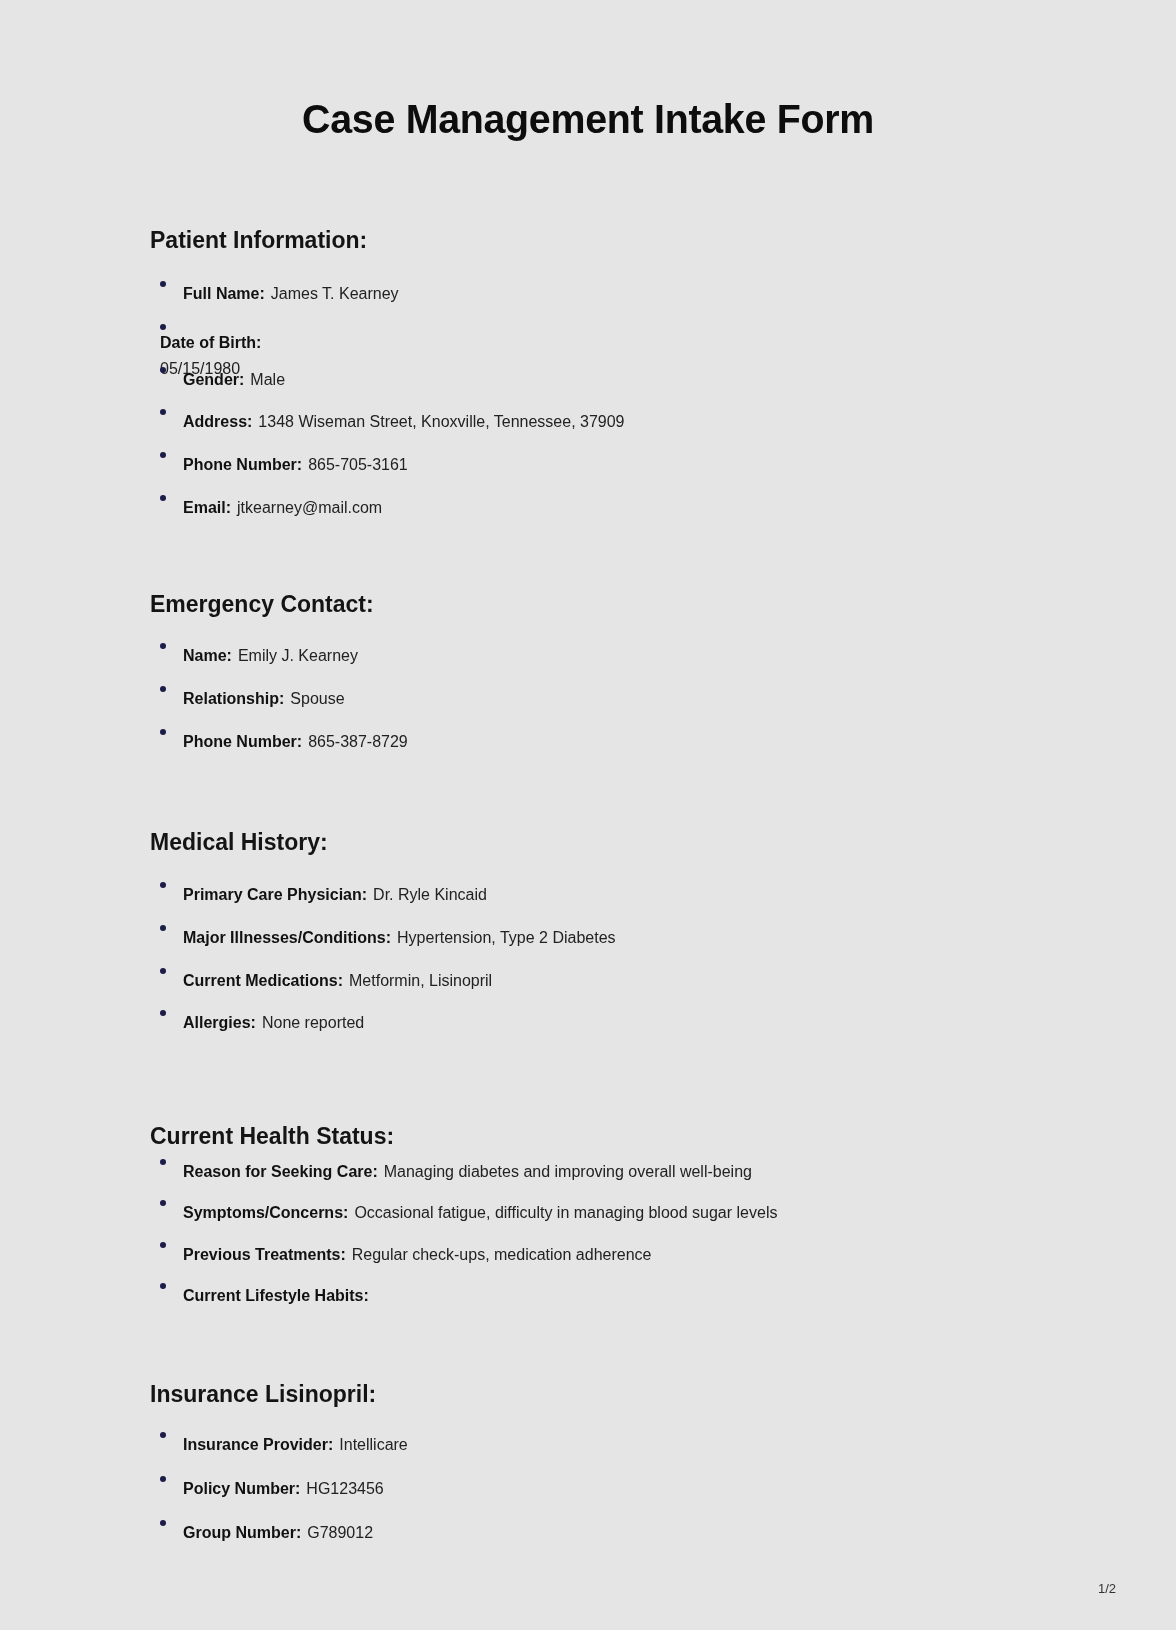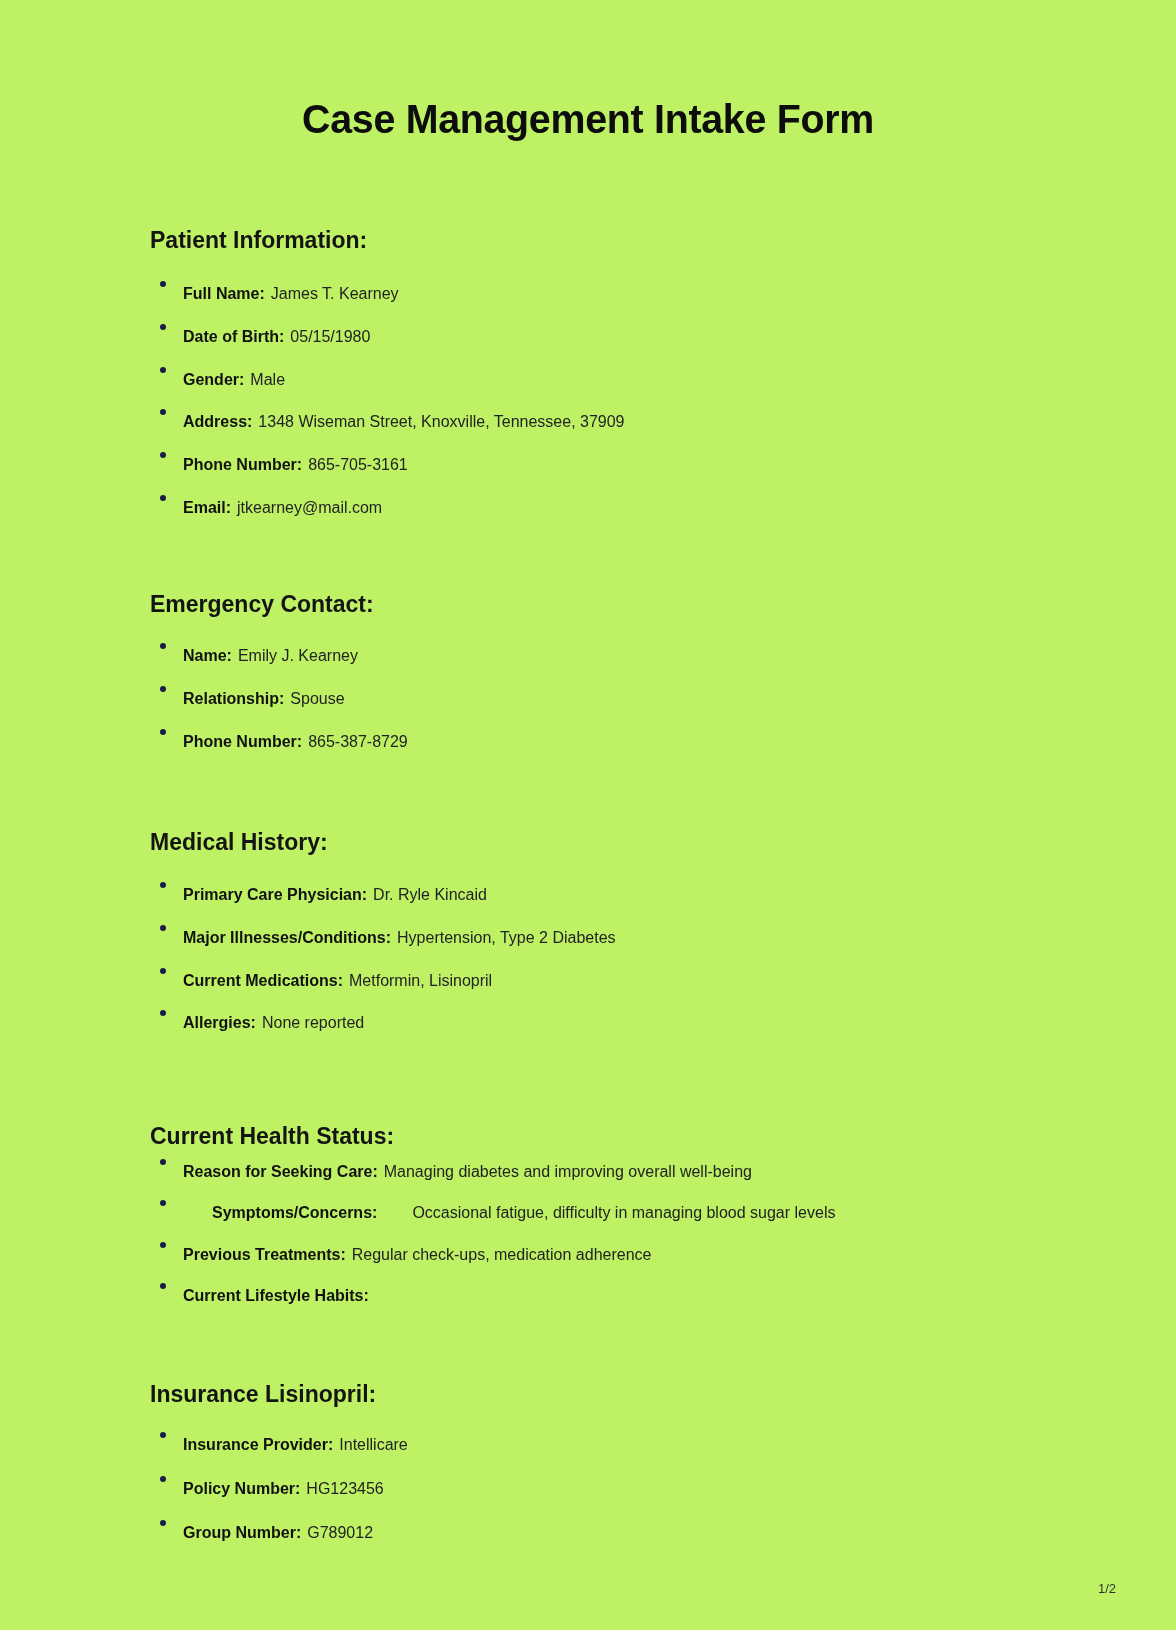--- a/index.html
+++ b/index.html
@@ -13,21 +13,21 @@
       position: relative;
       overflow: hidden;
       font-family: "Liberation Sans", sans-serif;
       color: #111111;
     }
     .page {
       position: absolute;
       left: 0; top: 0;
       width: 1176px;
       height: 1630px;
-      background: #bef264;
+      background: #e5e5e5;
     }
     .title {
       position: absolute;
       left: 0;
       width: 1176px;
       top: 96px;
       text-align: center;
       font-weight: bold;
       font-size: 41px;
       letter-spacing: -0.3px;
@@ -85,21 +85,21 @@
 <div class="page">
 
   <h1 class="title">Case Management Intake Form</h1>
 
   <h2 class="section-heading" style="top:226px;">Patient Information:</h2>
   <div class="item" style="top:281px;">
     <span class="bullet"></span>
     <span class="label">Full Name:</span>
     <span class="value">James T. Kearney</span>
   </div>
-  <div class="item" style="top:324px;">
+  <div class="item" style="top:324px;flex-direction:column;">
     <span class="bullet"></span>
     <span class="label">Date of Birth:</span>
     <span class="value">05/15/1980</span>
   </div>
   <div class="item" style="top:367px;">
     <span class="bullet"></span>
     <span class="label">Gender:</span>
     <span class="value">Male</span>
   </div>
   <div class="item" style="top:409px;">
@@ -156,21 +156,21 @@
     <span class="label">Allergies:</span>
     <span class="value">None reported</span>
   </div>
 
   <h2 class="section-heading" style="top:1105px;margin-top:17px;">Current Health Status:</h2>
   <div class="item" style="top:1159px;">
     <span class="bullet"></span>
     <span class="label">Reason for Seeking Care:</span>
     <span class="value">Managing diabetes and improving overall well-being</span>
   </div>
-  <div class="item" style="top:1200px;gap:29px;">
+  <div class="item" style="top:1200px;">
     <span class="bullet"></span>
     <span class="label">Symptoms/Concerns:</span>
     <span class="value">Occasional fatigue, difficulty in managing blood sugar levels</span>
   </div>
   <div class="item" style="top:1242px;">
     <span class="bullet"></span>
     <span class="label">Previous Treatments:</span>
     <span class="value">Regular check-ups, medication adherence</span>
   </div>
   <div class="item" style="top:1283px;">

